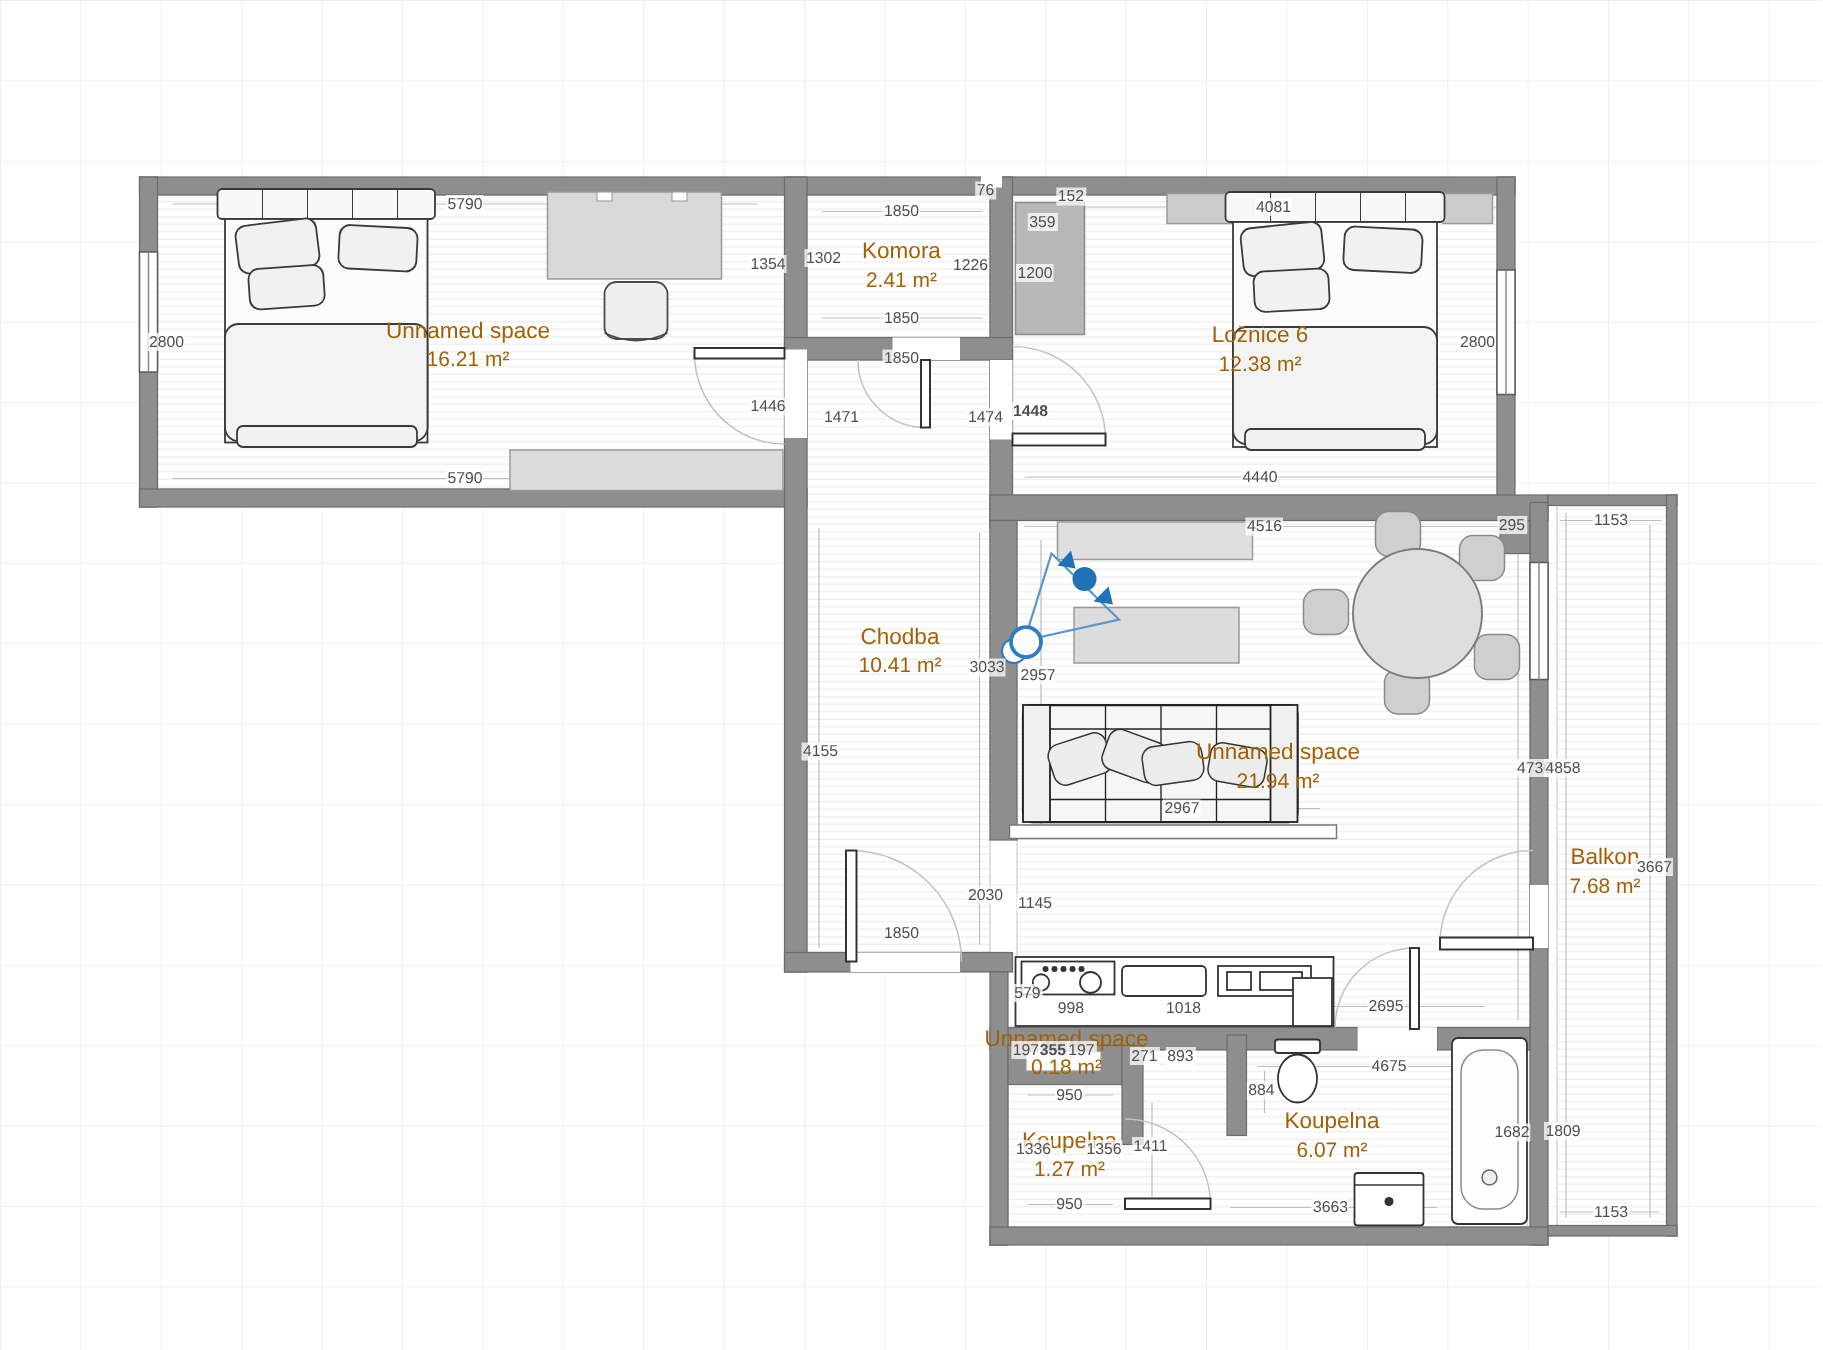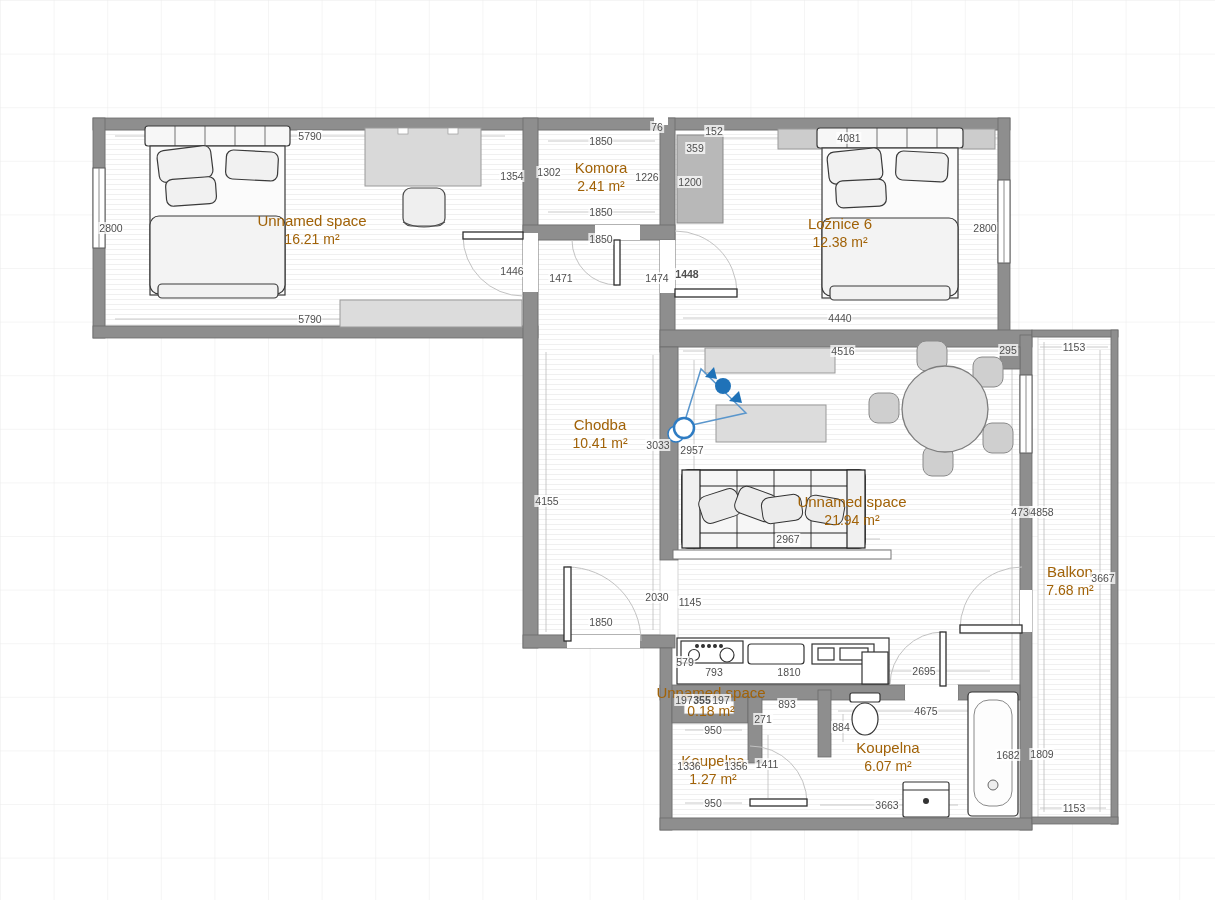--- a/index.html
+++ b/index.html
@@ -322,26 +322,26 @@
       <div class="dim-label" style="left: 692px; top: 450px;">2957</div>
       <div class="dim-label" style="left: 547px; top: 487px; margin-top: 14px;">4155</div>
       <div class="dim-label" style="left: 788px; top: 539px;">2967</div>
       <div class="dim-label" style="left: 1009px; top: 512px; margin-left: 14px;">4730</div>
       <div class="dim-label" style="left: 1042px; top: 512px;">4858</div>
       <div class="dim-label" style="left: 1103px; top: 578px;">3667</div>
       <div class="dim-label" style="left: 657px; top: 597px;">2030</div>
       <div class="dim-label" style="left: 690px; top: 602px;">1145</div>
       <div class="dim-label" style="left: 601px; top: 622px;">1850</div>
       <div class="dim-label" style="left: 685px; top: 662px;">579</div>
-      <div class="dim-label" style="left: 714px; top: 672px;">793</div>
-      <div class="dim-label" style="left: 789px; top: 672px;">1810</div>
+      <div class="dim-label" style="left: 714px; top: 672px;">998</div>
+      <div class="dim-label" style="left: 789px; top: 672px;">1018</div>
       <div class="dim-label" style="left: 924px; top: 671px;">2695</div>
       <div class="dim-label" style="left: 926px; top: 711px;">4675</div>
       <div class="dim-label" style="left: 841px; top: 727px;">884</div>
-      <div class="dim-label" style="left: 763px; top: 704px; margin-top: 15px;">271</div>
+      <div class="dim-label" style="left: 763px; top: 704px;">271</div>
       <div class="dim-label" style="left: 787px; top: 704px;">893</div>
       <div class="dim-label" style="left: 684px; top: 700px;">197</div>
       <div class="dim-label" style="left: 702px; top: 700px; font-weight: bold;">355</div>
       <div class="dim-label" style="left: 721px; top: 700px;">197</div>
       <div class="dim-label" style="left: 713px; top: 730px;">950</div>
       <div class="dim-label" style="left: 689px; top: 766px;">1336</div>
       <div class="dim-label" style="left: 736px; top: 766px;">1356</div>
       <div class="dim-label" style="left: 767px; top: 764px;">1411</div>
       <div class="dim-label" style="left: 713px; top: 803px;">950</div>
       <div class="dim-label" style="left: 1008px; top: 755px;">1682</div>

